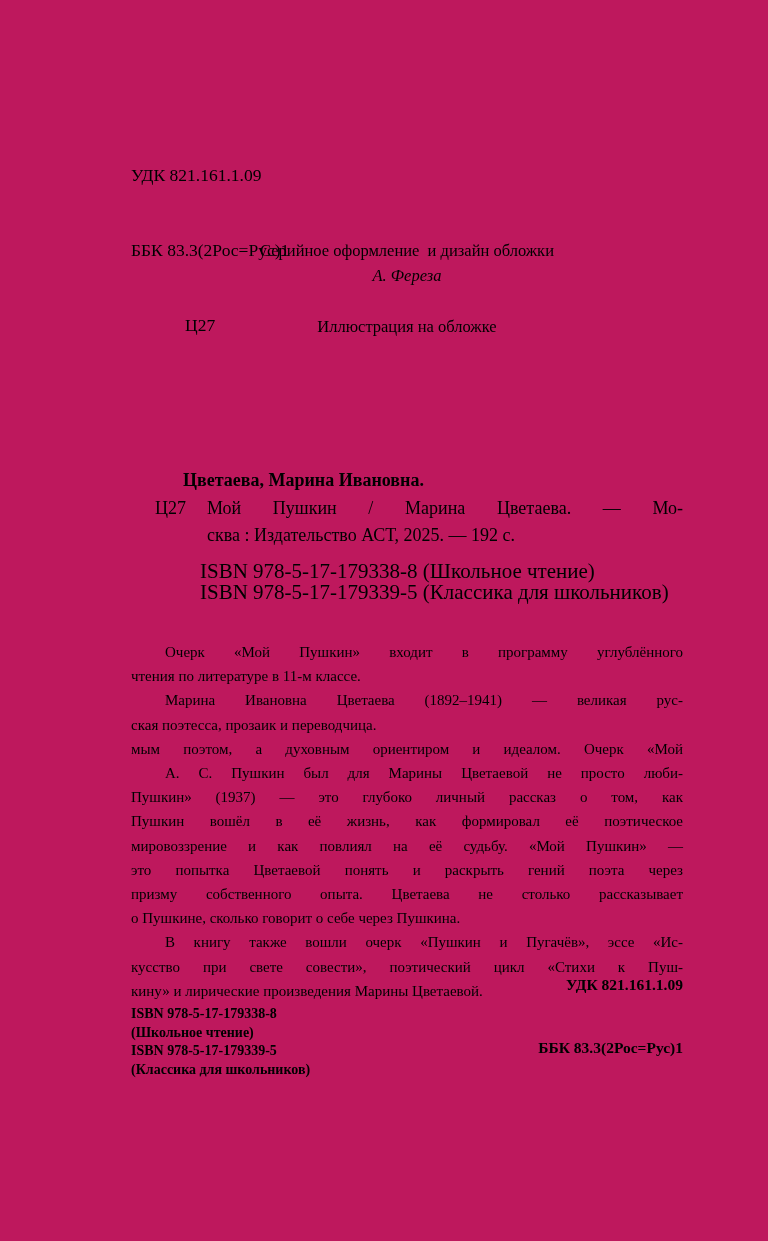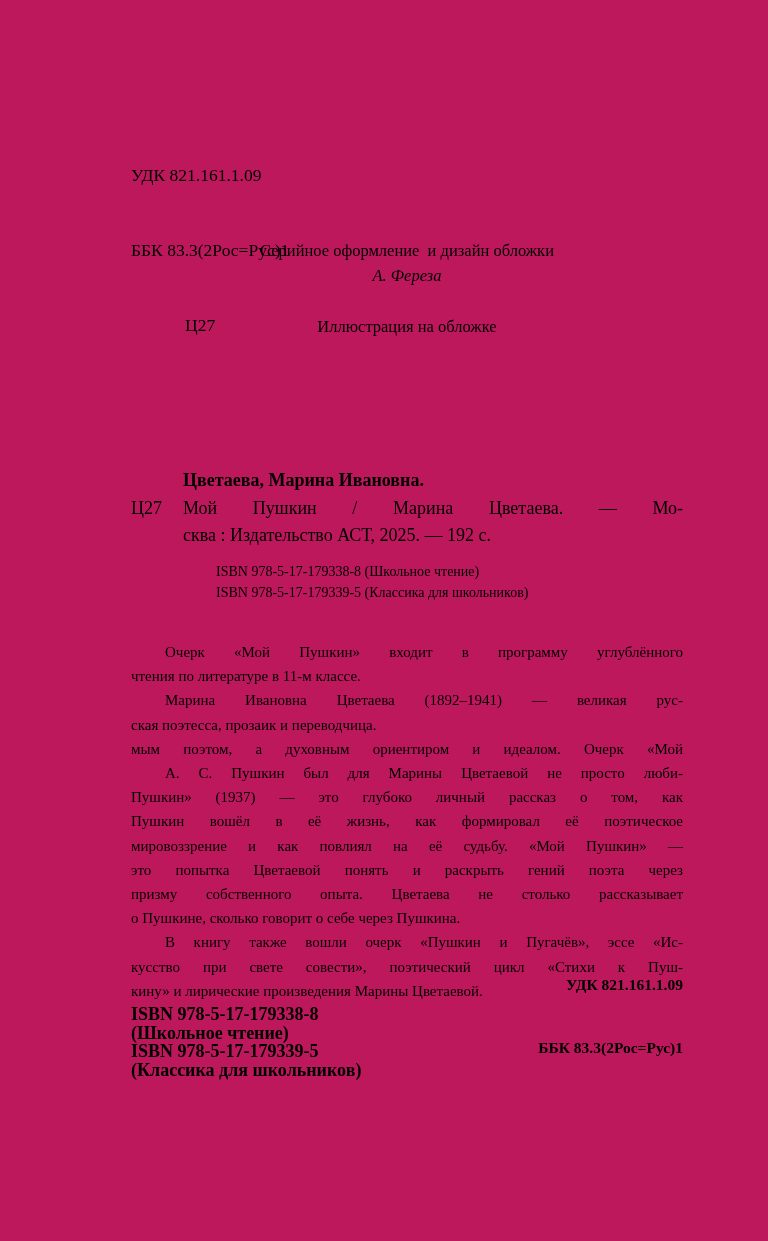--- a/index.html
+++ b/index.html
@@ -59,43 +59,44 @@
     padding-left: 52px;
     line-height: 25px;
     margin-bottom: 2px;
   }
   .card-entry {
     line-height: 27px;
     text-align: justify;
     text-align-last: left;
     text-indent: 0;
     padding-left: 52px;
+    margin-left: 24px;
   }
   .card-entry .sigla {
     display: inline-block;
     width: 52px;
     margin-left: -52px;
   }
   .card-entry .jline {
     display: block;
     text-align: justify;
     text-align-last: justify;
   }
   .card-entry .lastline {
     display: block;
     text-align: left;
     white-space: pre;
   }
 
   
   .card-isbns {
     position: absolute;
-    left: 216px;
+    left: 200px;
     top: 561px;
-    font-size: 14px;
+    font-size: 21px;
     line-height: 21px;
   }
 
   
   .annotation {
     position: absolute;
     left: 131px;
     top: 640px;
     width: 552px;
     font-size: 15px;
@@ -134,21 +135,21 @@
     white-space: pre;
   }
 
   
   .footer {
     position: absolute;
     left: 131px;
     top: 1005px;
     width: 552px;
     font-weight: bold;
-    font-size: 18px;
+    font-size: 14px;
     line-height: 18.5px;
   }
   .footer-row {
     display: flex;
     justify-content: space-between;
     align-items: flex-start;
   }
   .footer-left { text-align: left; }
   .footer-right {
     text-align: left;

